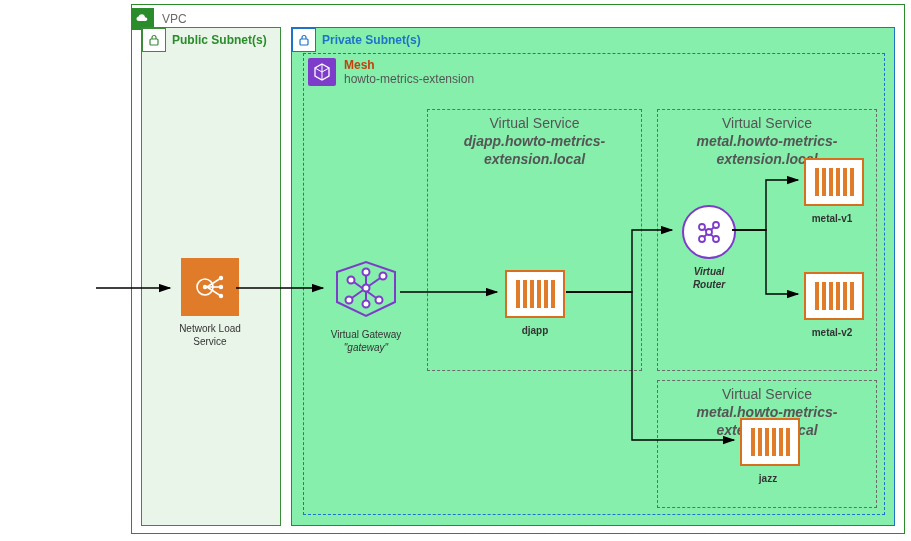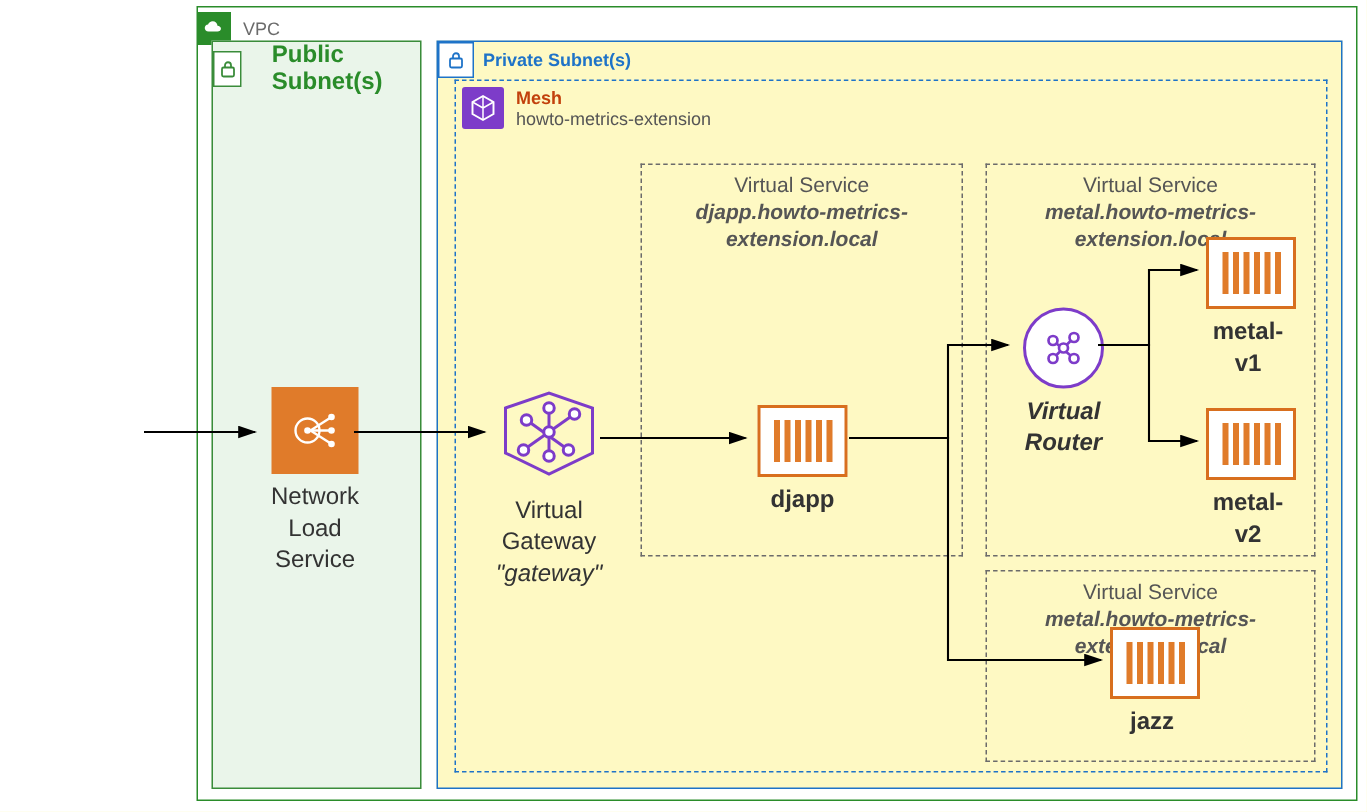--- a/index.html
+++ b/index.html
@@ -5,38 +5,38 @@
   html,body{margin:0;padding:0;font-family:Arial,Helvetica,sans-serif;font-size:12px;color:#333;background:#fff}
   .canvas{position:relative;width:911px;height:541px}
   .box{position:absolute;box-sizing:border-box}
   .vpc{left:131px;top:4px;width:774px;height:530px;border:1px solid #2a8c2a}
   .vpc-header{position:absolute;left:0;top:3px;display:flex;align-items:center}
   .vpc-badge{width:22px;height:22px;background:#2a8c2a;display:flex;align-items:center;justify-content:center}
   .vpc-label{margin-left:8px;color:#6b6b6b;font-size:12px}
   .public{left:141px;top:27px;width:140px;height:499px;border:1px solid #3a8c3a;background:#eaf5ea}
   .public-header{position:absolute;left:0;top:0;display:flex;align-items:center}
   .pub-badge{width:22px;height:22px;border:1px solid #3a8c3a;display:flex;align-items:center;justify-content:center;background:#fff}
-  .pub-label{margin-left:20px;color:#2a8c2a;font-weight:bold;font-size:16px}
-  .private{left:291px;top:27px;width:604px;height:499px;border:1px solid #1e73c8;background:#fef9c3}
+  .pub-label{margin-left:6px;color:#2a8c2a;font-weight:bold;font-size:12px}
+  .private{left:291px;top:27px;width:604px;height:499px;border:1px solid #1e73c8;background:#86efac}
   .priv-header{position:absolute;left:0;top:0;display:flex;align-items:center}
   .priv-badge{width:22px;height:22px;border:1px solid #1e73c8;display:flex;align-items:center;justify-content:center;background:#fff}
   .priv-label{margin-left:6px;color:#1e73c8;font-weight:bold;font-size:12px}
   .mesh{left:303px;top:53px;width:582px;height:462px;border:1px dashed #1e73c8}
   .mesh-header{position:absolute;left:4px;top:4px;display:flex;align-items:center}
   .mesh-badge{width:28px;height:28px;background:#7d3cc9;display:flex;align-items:center;justify-content:center;border-radius:2px}
   .mesh-title{margin-left:8px;font-size:12px}
   .mesh-title .t1{font-weight:bold;color:#c2410c}
   .mesh-title .t2{color:#555}
   .vs{border:1px dashed #6b6b6b;position:absolute}
   .vs-title{text-align:center;font-size:14px;color:#555;margin-top:4px;line-height:1.3}
   .vs-title .t2{font-style:italic;font-weight:bold}
   .vs1{left:427px;top:109px;width:215px;height:262px}
   .vs2{left:657px;top:109px;width:220px;height:262px}
   .vs3{left:657px;top:380px;width:220px;height:128px}
-  .node{position:absolute;text-align:center;font-size:16px;color:#333}
+  .node{position:absolute;text-align:center;font-size:10px;color:#333}
   .node .lbl{margin-top:6px;line-height:1.3}
   .cloud{left:24px;top:260px;width:70px}
   .nlb{left:175px;top:258px;width:70px}
   .gateway{left:327px;top:258px;width:78px}
   .djapp{left:503px;top:270px;width:64px}
   .router{left:678px;top:205px;width:62px}
   .metalv1{left:804px;top:158px;width:56px}
   .metalv2{left:804px;top:272px;width:56px}
   .jazz{left:740px;top:418px;width:56px}
   .container-icon{width:56px;height:44px;border:2px solid #d86f1e;background:#fff;display:flex;align-items:center;justify-content:center;margin:0 auto}

